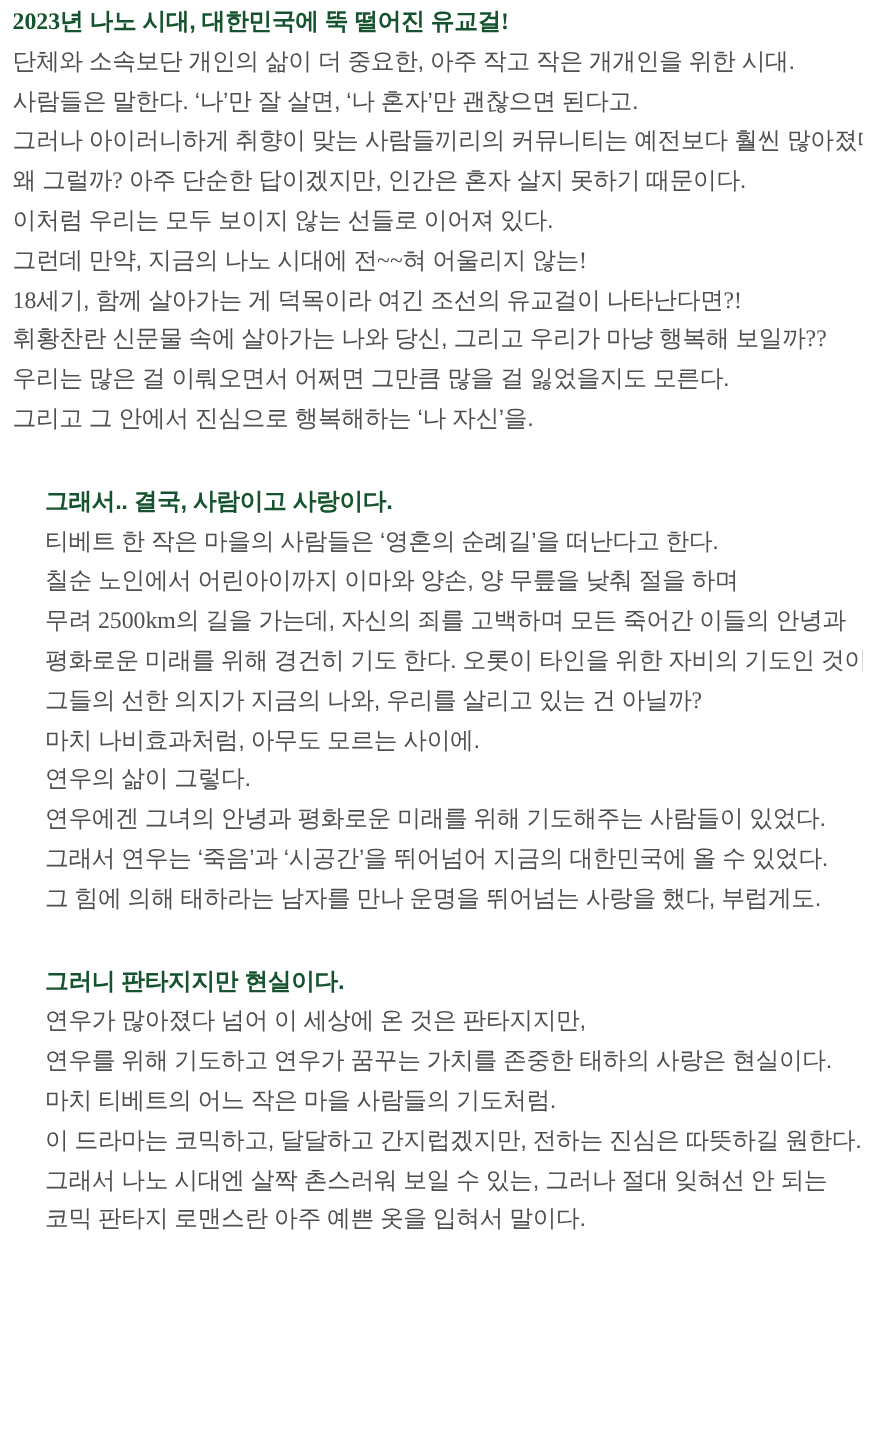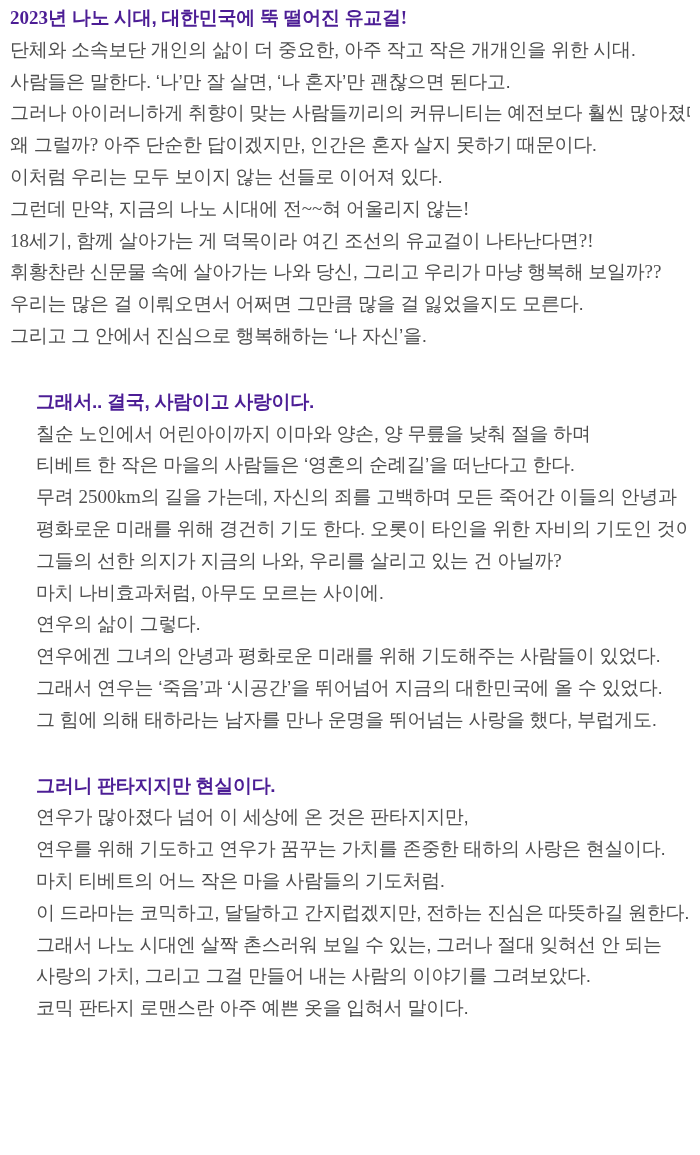--- a/index.html
+++ b/index.html
@@ -17,21 +17,21 @@
   }
   .line {
     font-size: 19px;
     line-height: 31.8px;
     letter-spacing: -0.3px;
     white-space: nowrap;
     overflow: hidden;
   }
   .heading {
     font-weight: 700;
-    color: #4c1d95;
+    color: #14532d;
   }
   .section + .section {
     margin-top: 34px;
     margin-left: 26px;
   }
   
   .ascii {
     font-family: "Liberation Serif", "DejaVu Serif", serif;
     letter-spacing: 0;
   }
@@ -48,34 +48,33 @@
       <div class="line">왜 그럴까<span class="ascii">?</span> 아주 단순한 답이겠지만, 인간은 혼자 살지 못하기 때문이다.</div>
       <div class="line">이처럼 우리는 모두 보이지 않는 선들로 이어져 있다.</div>
       <div class="line">그런데 만약, 지금의 나노 시대에 전<span class="ascii">~~</span>혀 어울리지 않는<span class="ascii">!</span></div>
       <div class="line"><span class="ascii">18</span>세기, 함께 살아가는 게 덕목이라 여긴 조선의 유교걸이 나타난다면<span class="ascii">?!</span></div>
       <div class="line">휘황찬란 신문물 속에 살아가는 나와 당신, 그리고 우리가 마냥 행복해 보일까<span class="ascii">??</span></div>
       <div class="line">우리는 많은 걸 이뤄오면서 어쩌면 그만큼 많을 걸 잃었을지도 모른다.</div>
       <div class="line">그리고 그 안에서 진심으로 행복해하는 ‘나 자신’을.</div>
     </section>
     <section class="section">
       <div class="line heading">그래서.. 결국, 사람이고 사랑이다.</div>
+      <div class="line">티베트 한 작은 마을의 사람들은 ‘영혼의 순례길’을 떠난다고 한다.</div>
       <div class="line">칠순 노인에서 어린아이까지 이마와 양손, 양 무릎을 낮춰 절을 하며</div>
-      <div class="line">티베트 한 작은 마을의 사람들은 ‘영혼의 순례길’을 떠난다고 한다.</div>
       <div class="line">무려 <span class="ascii">2500km</span>의 길을 가는데, 자신의 죄를 고백하며 모든 죽어간 이들의 안녕과</div>
       <div class="line">평화로운 미래를 위해 경건히 기도 한다. 오롯이 타인을 위한 자비의 기도인 것이다.</div>
       <div class="line">그들의 선한 의지가 지금의 나와, 우리를 살리고 있는 건 아닐까<span class="ascii">?</span></div>
       <div class="line">마치 나비효과처럼, 아무도 모르는 사이에.</div>
       <div class="line">연우의 삶이 그렇다.</div>
       <div class="line">연우에겐 그녀의 안녕과 평화로운 미래를 위해 기도해주는 사람들이 있었다.</div>
       <div class="line">그래서 연우는 ‘죽음’과 ‘시공간’을 뛰어넘어 지금의 대한민국에 올 수 있었다.</div>
       <div class="line">그 힘에 의해 태하라는 남자를 만나 운명을 뛰어넘는 사랑을 했다, 부럽게도.</div>
     </section>
     <section class="section">
       <div class="line heading">그러니 판타지지만 현실이다.</div>
       <div class="line">연우가 많아졌다 넘어 이 세상에 온 것은 판타지지만,</div>
       <div class="line">연우를 위해 기도하고 연우가 꿈꾸는 가치를 존중한 태하의 사랑은 현실이다.</div>
       <div class="line">마치 티베트의 어느 작은 마을 사람들의 기도처럼.</div>
       <div class="line">이 드라마는 코믹하고, 달달하고 간지럽겠지만, 전하는 진심은 따뜻하길 원한다.</div>
       <div class="line">그래서 나노 시대엔 살짝 촌스러워 보일 수 있는, 그러나 절대 잊혀선 안 되는</div>
-      <div class="line">사랑의 가치, 그리고 그걸 만들어 내는 사람의 이야기를 그려보았다.</div>
       <div class="line">코믹 판타지 로맨스란 아주 예쁜 옷을 입혀서 말이다.</div>
     </section>
   </main>
 
 </body></html>

